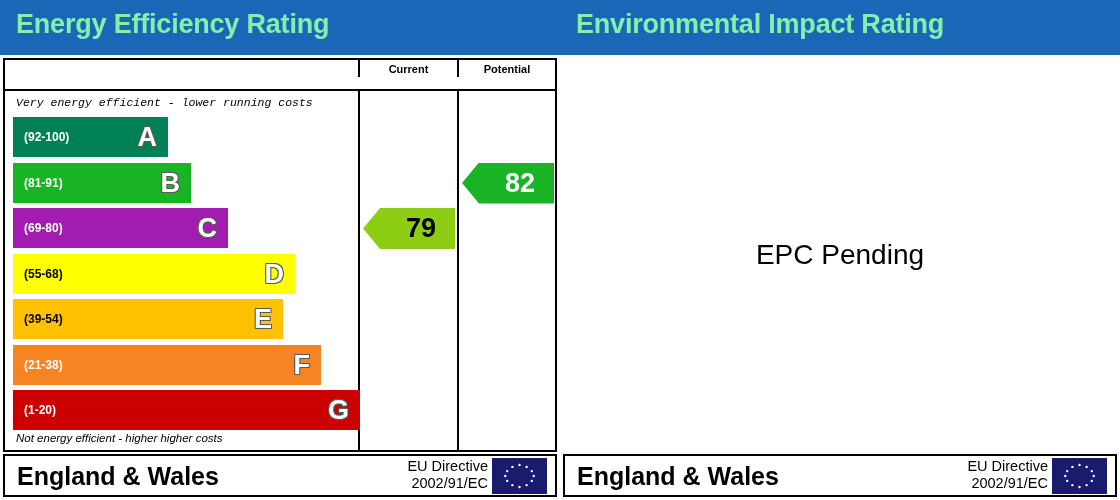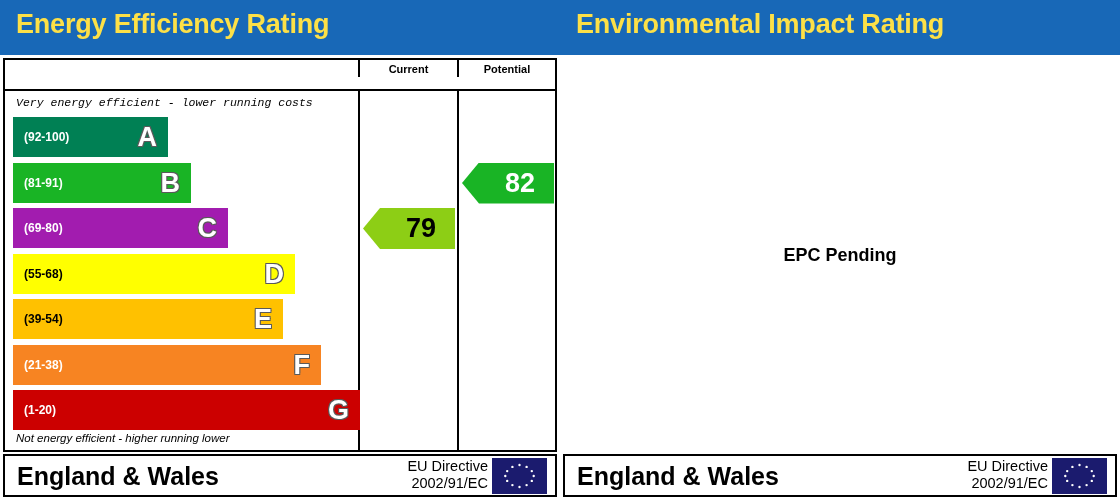--- a/index.html
+++ b/index.html
@@ -17,21 +17,21 @@
   .panel-right { left: 560px; }
 
   
   .title-bar {
     position: absolute; left: 0; top: 0;
     width: 560px; height: 55px;
     background: #1868b7;
   }
   .title-bar .title-text {
     position: absolute; left: 16px; top: 9px;
-    font-size: 27px; font-weight: bold; color: #fde047;
+    font-size: 27px; font-weight: bold; color: #86efac;
     letter-spacing: -0.2px; white-space: nowrap;
   }
 
   
   .epc-table {
     position: absolute; left: 3px; top: 58px;
     width: 554px; height: 394px;
     border: 2px solid #000000;
     background: #ffffff;
   }
@@ -114,21 +114,21 @@
     width: 55px; height: 36px; background: #1b1b6e;
   }
 
   
   .pending-box {
     position: absolute; left: 0; top: 58px;
     width: 560px; height: 394px;
     display: flex; align-items: center; justify-content: center;
   }
   .pending-text {
-    font-size: 18px; font-weight: bold; color: #000000;
+    font-size: 28px; font-weight: normal; color: #000000;
   }
 </style>
 </head>
 <body>
 
 <div class="epc-root">
 
   <div class="panel panel-left">
 
     <div class="title-bar">
@@ -171,21 +171,21 @@
             </div>
             <div class="band" style="top: 253.5px; width: 308px; background: rgb(247, 132, 34);">
               <span class="band-range range-light">(21-38)</span>
               <span class="band-letter">F</span>
             </div>
             <div class="band" style="top: 299px; width: 347px; background: rgb(204, 0, 0);">
               <span class="band-range range-light">(1-20)</span>
               <span class="band-letter">G</span>
             </div>
           </div>
-        <div class="caption caption-bottom">Not energy efficient - higher running lower</div>
+        <div class="caption caption-bottom">Not energy efficient - higher higher costs</div>
       </div>
 
       <div id="ratings-host">
           <div class="rating-arrow" style="left: 358px; width: 92px; top: 148px; background: rgb(141, 206, 21); color: rgb(0, 0, 0);">
             <span>79</span>
           </div>
           <div class="rating-arrow" style="left: 457px; width: 92px; top: 102.5px; background: rgb(25, 180, 37); color: rgb(255, 255, 255);">
             <span>82</span>
           </div>
         </div>

